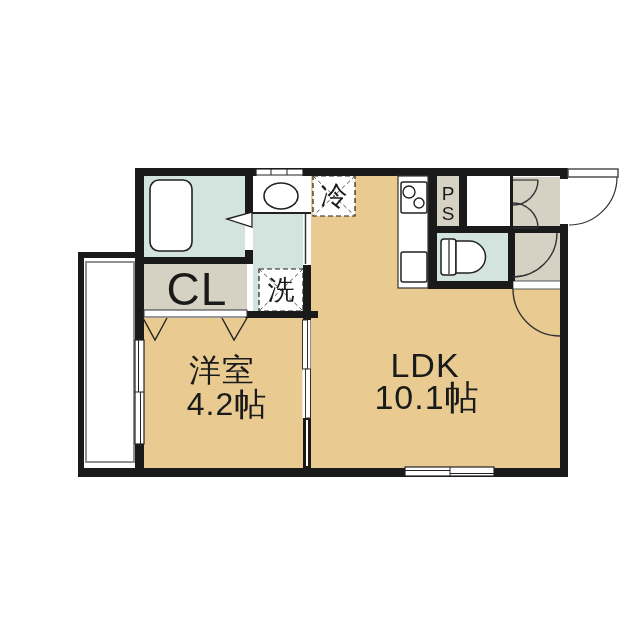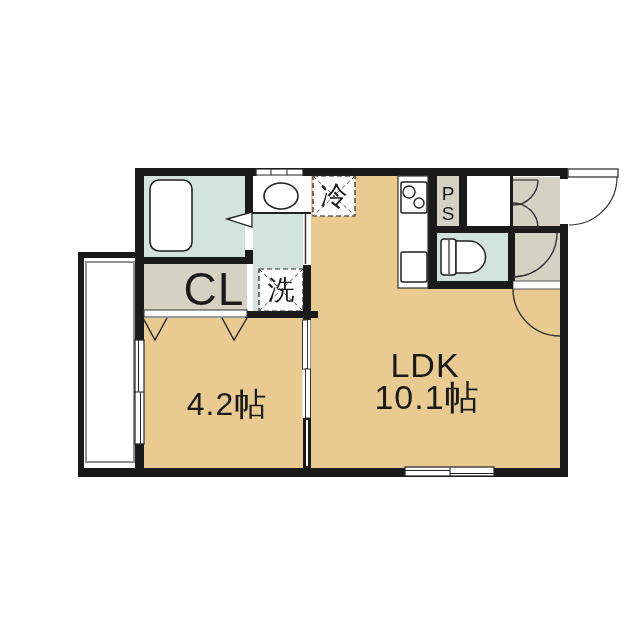--- a/index.html
+++ b/index.html
@@ -7,21 +7,21 @@
     position:relative;width:640px;height:640px;background:#ffffff;overflow:hidden;
     font-family:"Liberation Sans","DejaVu Sans",sans-serif;
   }
   .plan-svg{position:absolute;left:0;top:0;}
   .lbl{
     position:absolute;color:#1a1a1a;text-align:center;white-space:nowrap;
     transform:translateX(-50%);line-height:1;font-weight:500;
   }
   .lbl-room{font-size:32px;letter-spacing:1px;}
   .lbl-ldk{font-size:34px;letter-spacing:1px;}
-  .lbl-cl{font-size:46px;font-weight:400;letter-spacing:1px;margin-left:17px;}
+  .lbl-cl{font-size:46px;font-weight:400;letter-spacing:1px;}
   .lbl-sm{font-size:27px;}
   .lbl-ps{font-size:19px;font-weight:400;}
 </style>
 </head>
 <body>
 
 <div class="canvas">
 
   <svg class="plan-svg" width="640" height="640" viewBox="0 0 640 640">
 
@@ -149,20 +149,21 @@
       </g>
       <path d="M557,233 A44,44 0 0 1 513,277" fill="none" stroke="#333333" stroke-width="1.4"></path>
       <path d="M513,289 A47,47 0 0 0 560,336" fill="none" stroke="#333333" stroke-width="1.4"></path>
       <g>
         <rect x="568" y="169" width="50" height="8" fill="#ffffff" stroke="#444444" stroke-width="1.4"></rect>
         <path d="M617,177 A48,48 0 0 1 569,225" fill="none" stroke="#333333" stroke-width="1.2"></path>
       </g>
     </g>
   </svg>
 
+  <div class="lbl lbl-room" style="left:222px;top:354px;">洋室</div>
   <div class="lbl lbl-room" style="left:227px;top:388px;text-align:right;">4.2帖</div>
 
   <div class="lbl lbl-ldk" style="left:425px;top:348px;">LDK</div>
   <div class="lbl lbl-ldk" style="left:427px;top:380px;">10.1帖</div>
 
   <div class="lbl lbl-cl" style="left:197px;top:266px;">CL</div>
 
   <div class="lbl lbl-sm" style="left:334px;top:183px;">冷</div>
 
   <div class="lbl lbl-sm" style="left:281px;top:277px;">洗</div>

